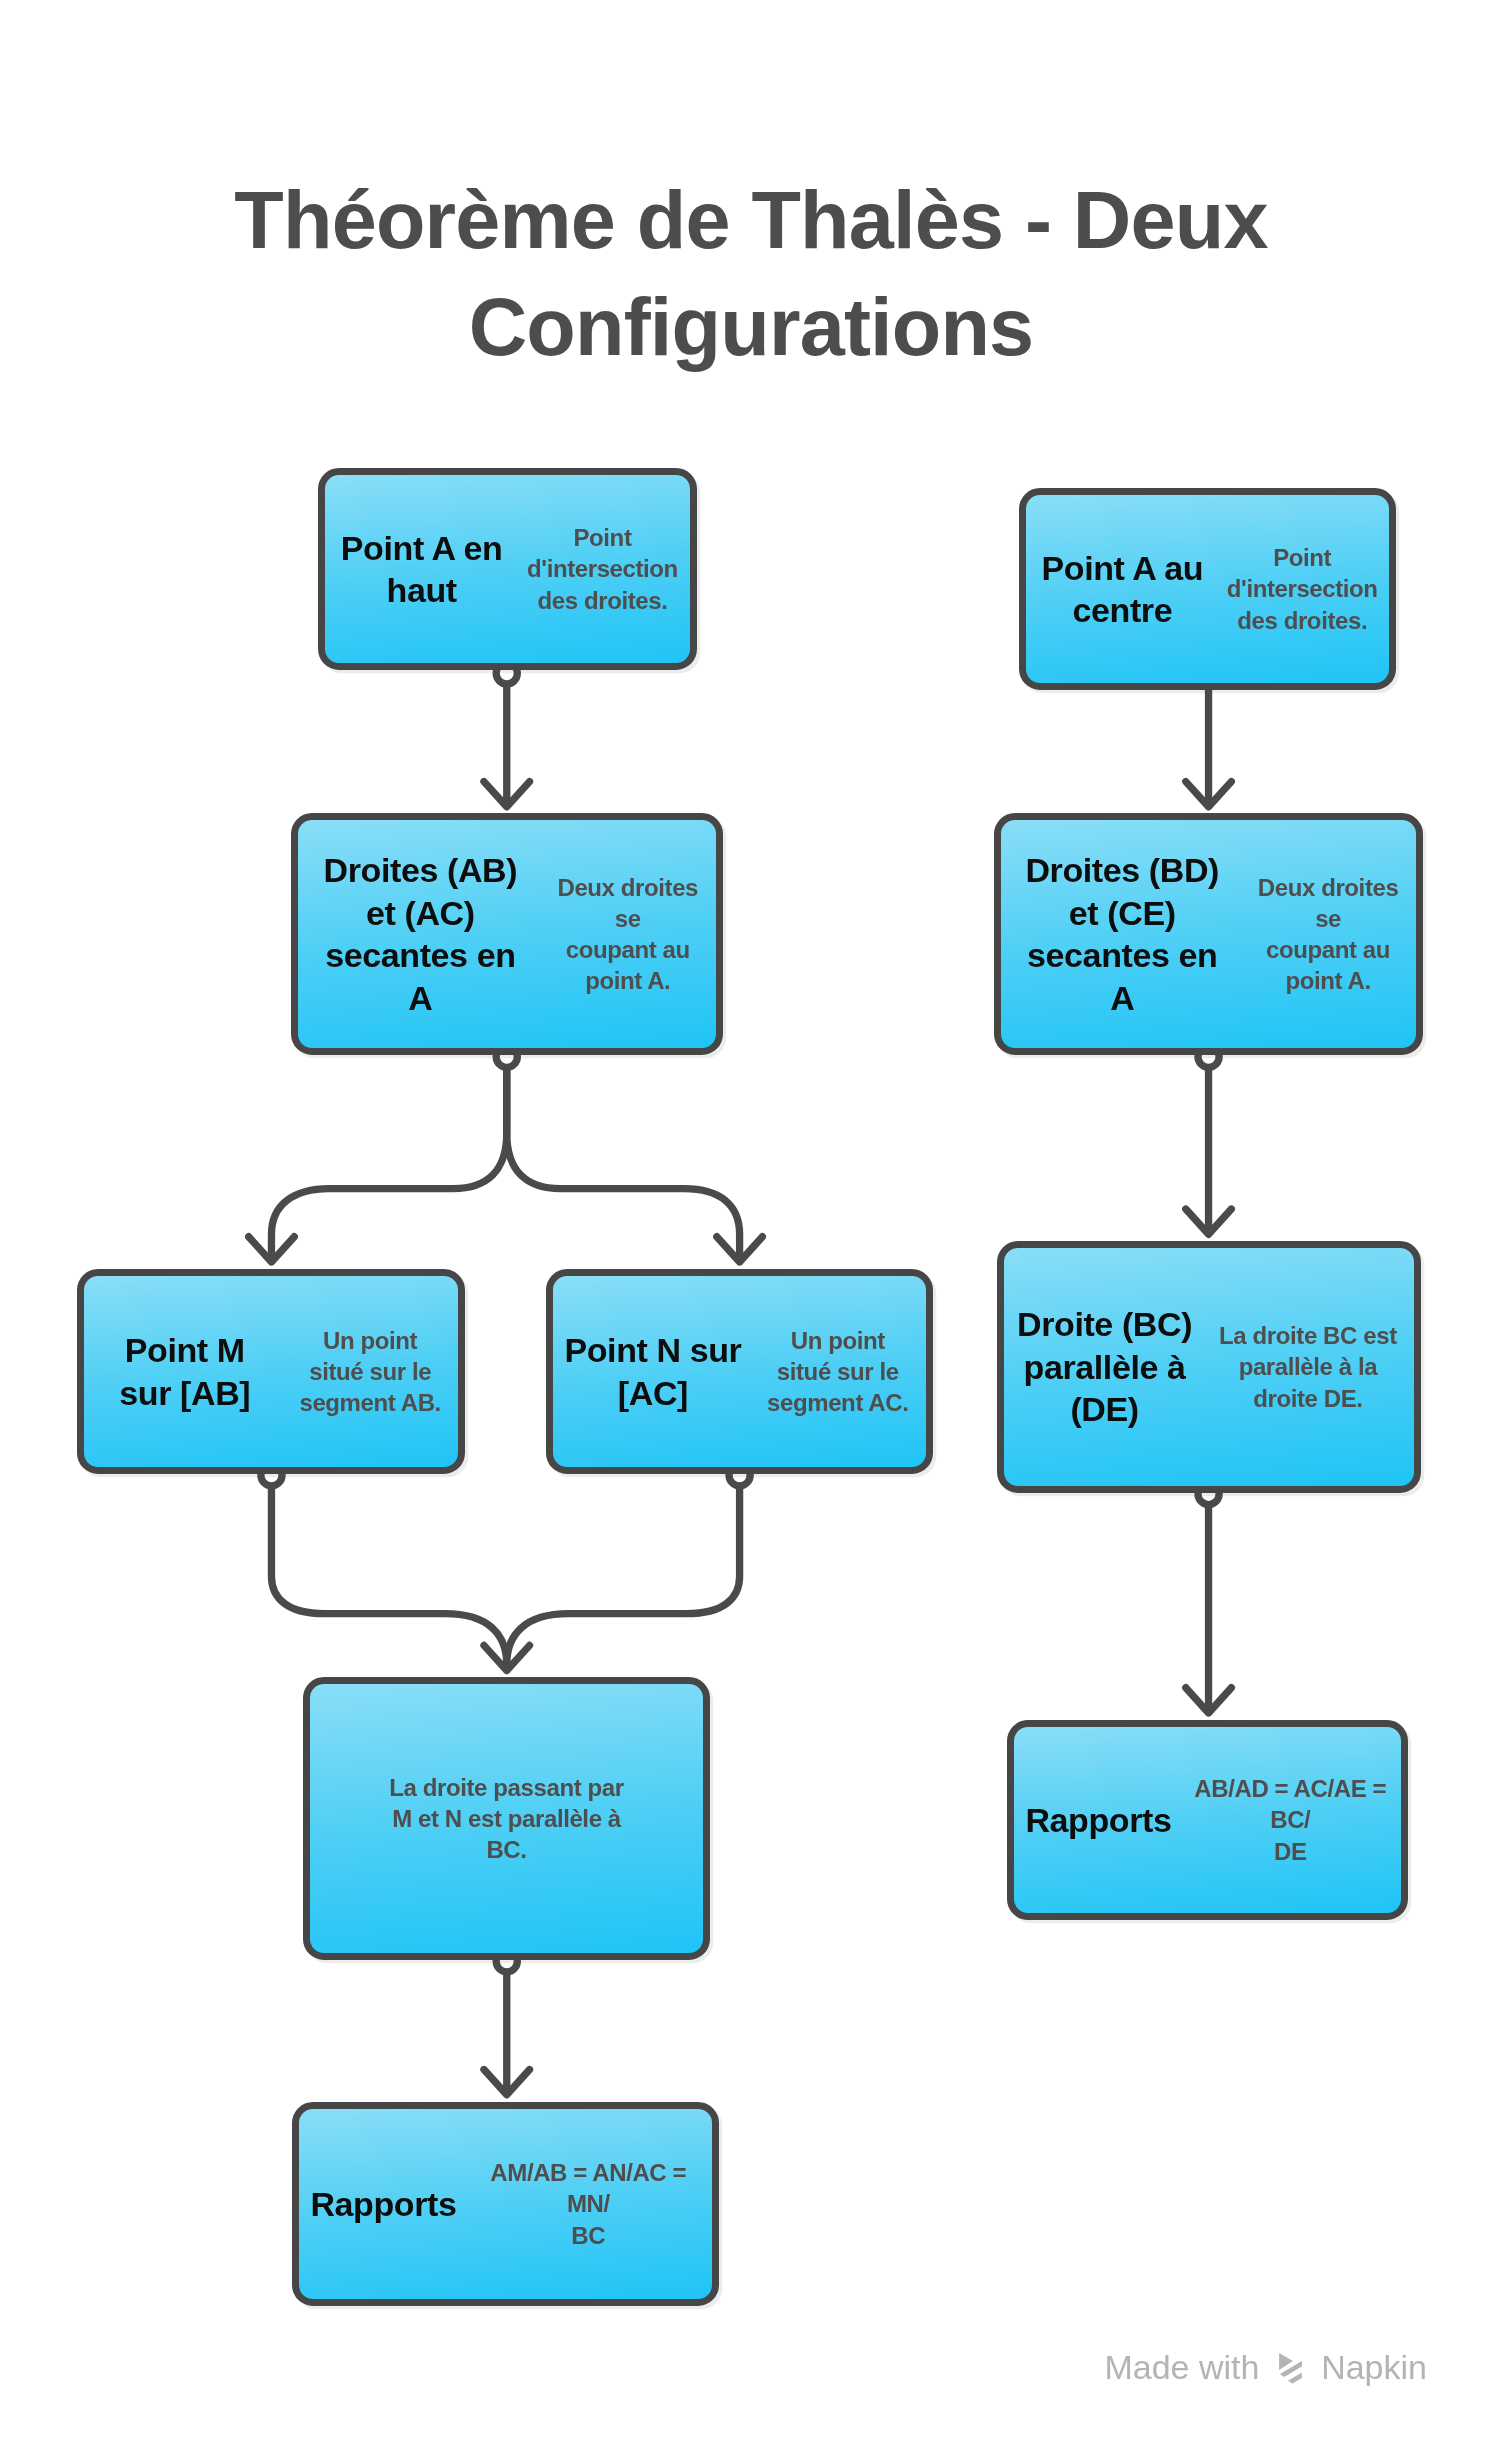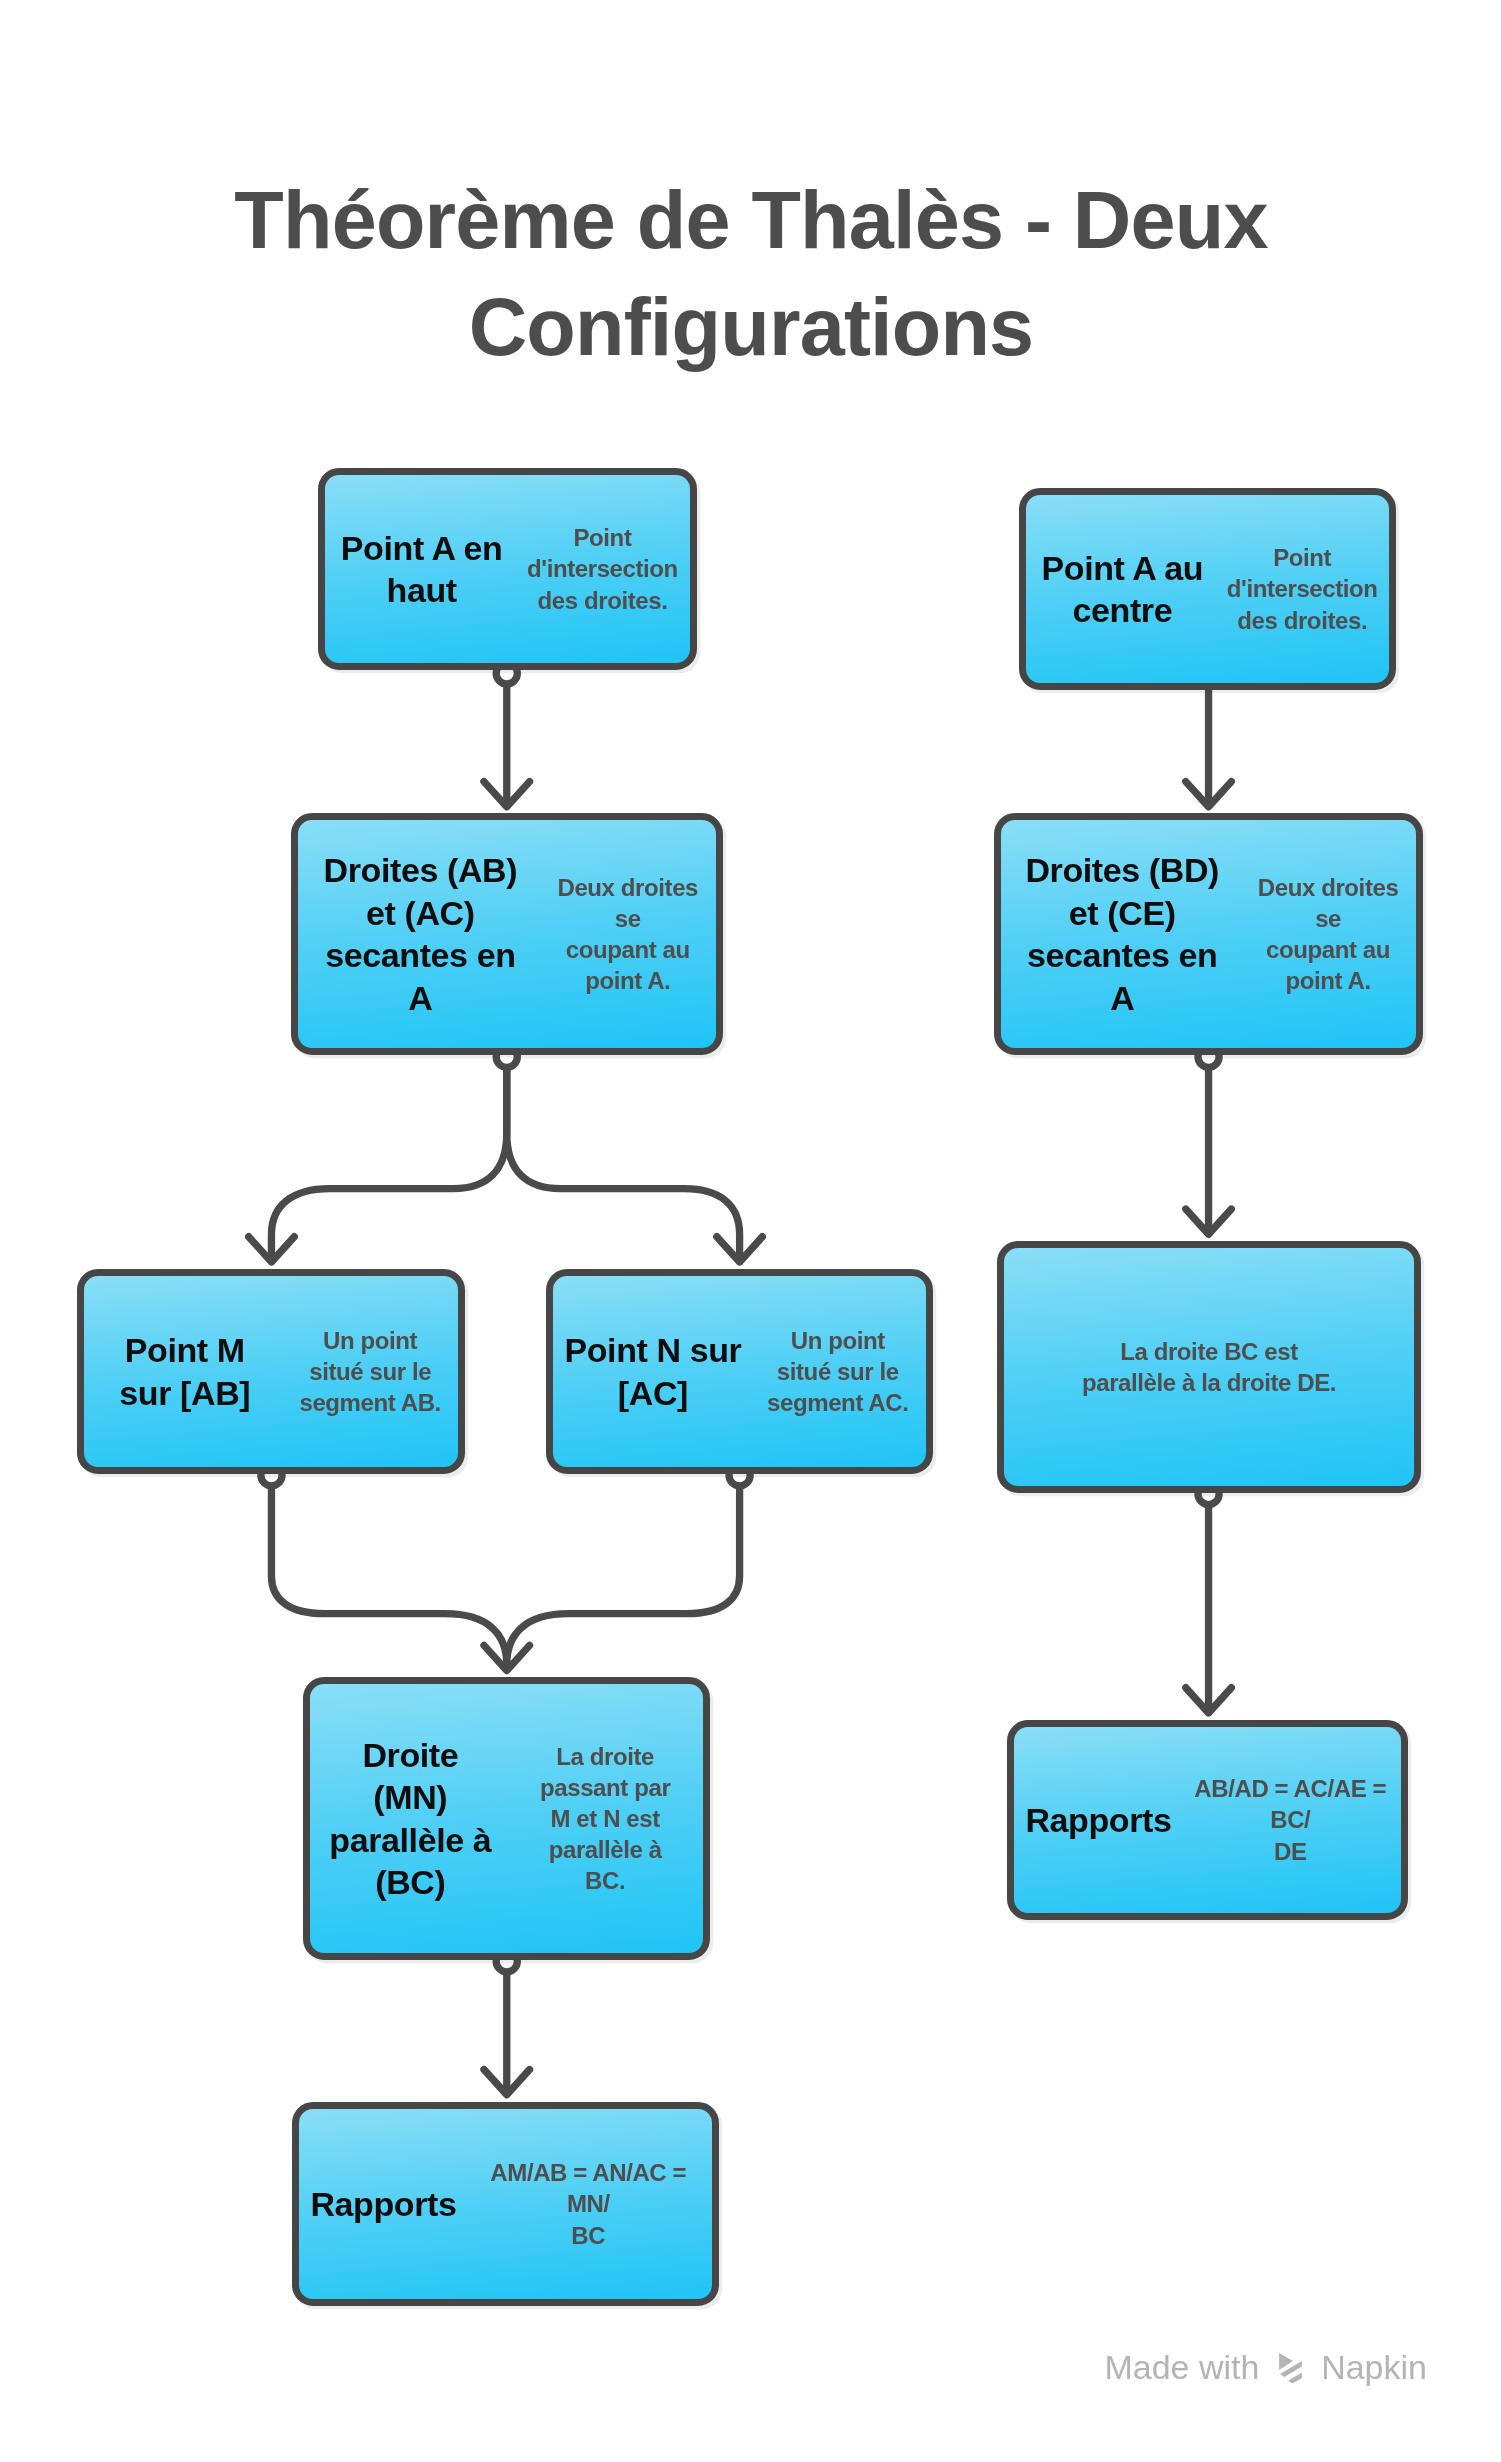--- a/index.html
+++ b/index.html
@@ -137,27 +137,27 @@
 segment AB.</div>
 </div>
 
 <div class="node l4">
   <div class="node-title">Point N sur [AC]</div>
   <div class="node-body">Un point situé sur le
 segment AC.</div>
 </div>
 
 <div class="node r3">
+  <div class="node-title">Droite (BC)
+parallèle à (DE)</div>
   <div class="node-body">La droite BC est
 parallèle à la droite DE.</div>
 </div>
 
 <div class="node l5">
-  <div class="node-title">Droite (MN)
-parallèle à (BC)</div>
   <div class="node-body">La droite passant par
 M et N est parallèle à
 BC.</div>
 </div>
 
 <div class="node r4">
   <div class="node-title">Rapports</div>
   <div class="node-body">AB/AD = AC/AE = BC/
 DE</div>
 </div>

